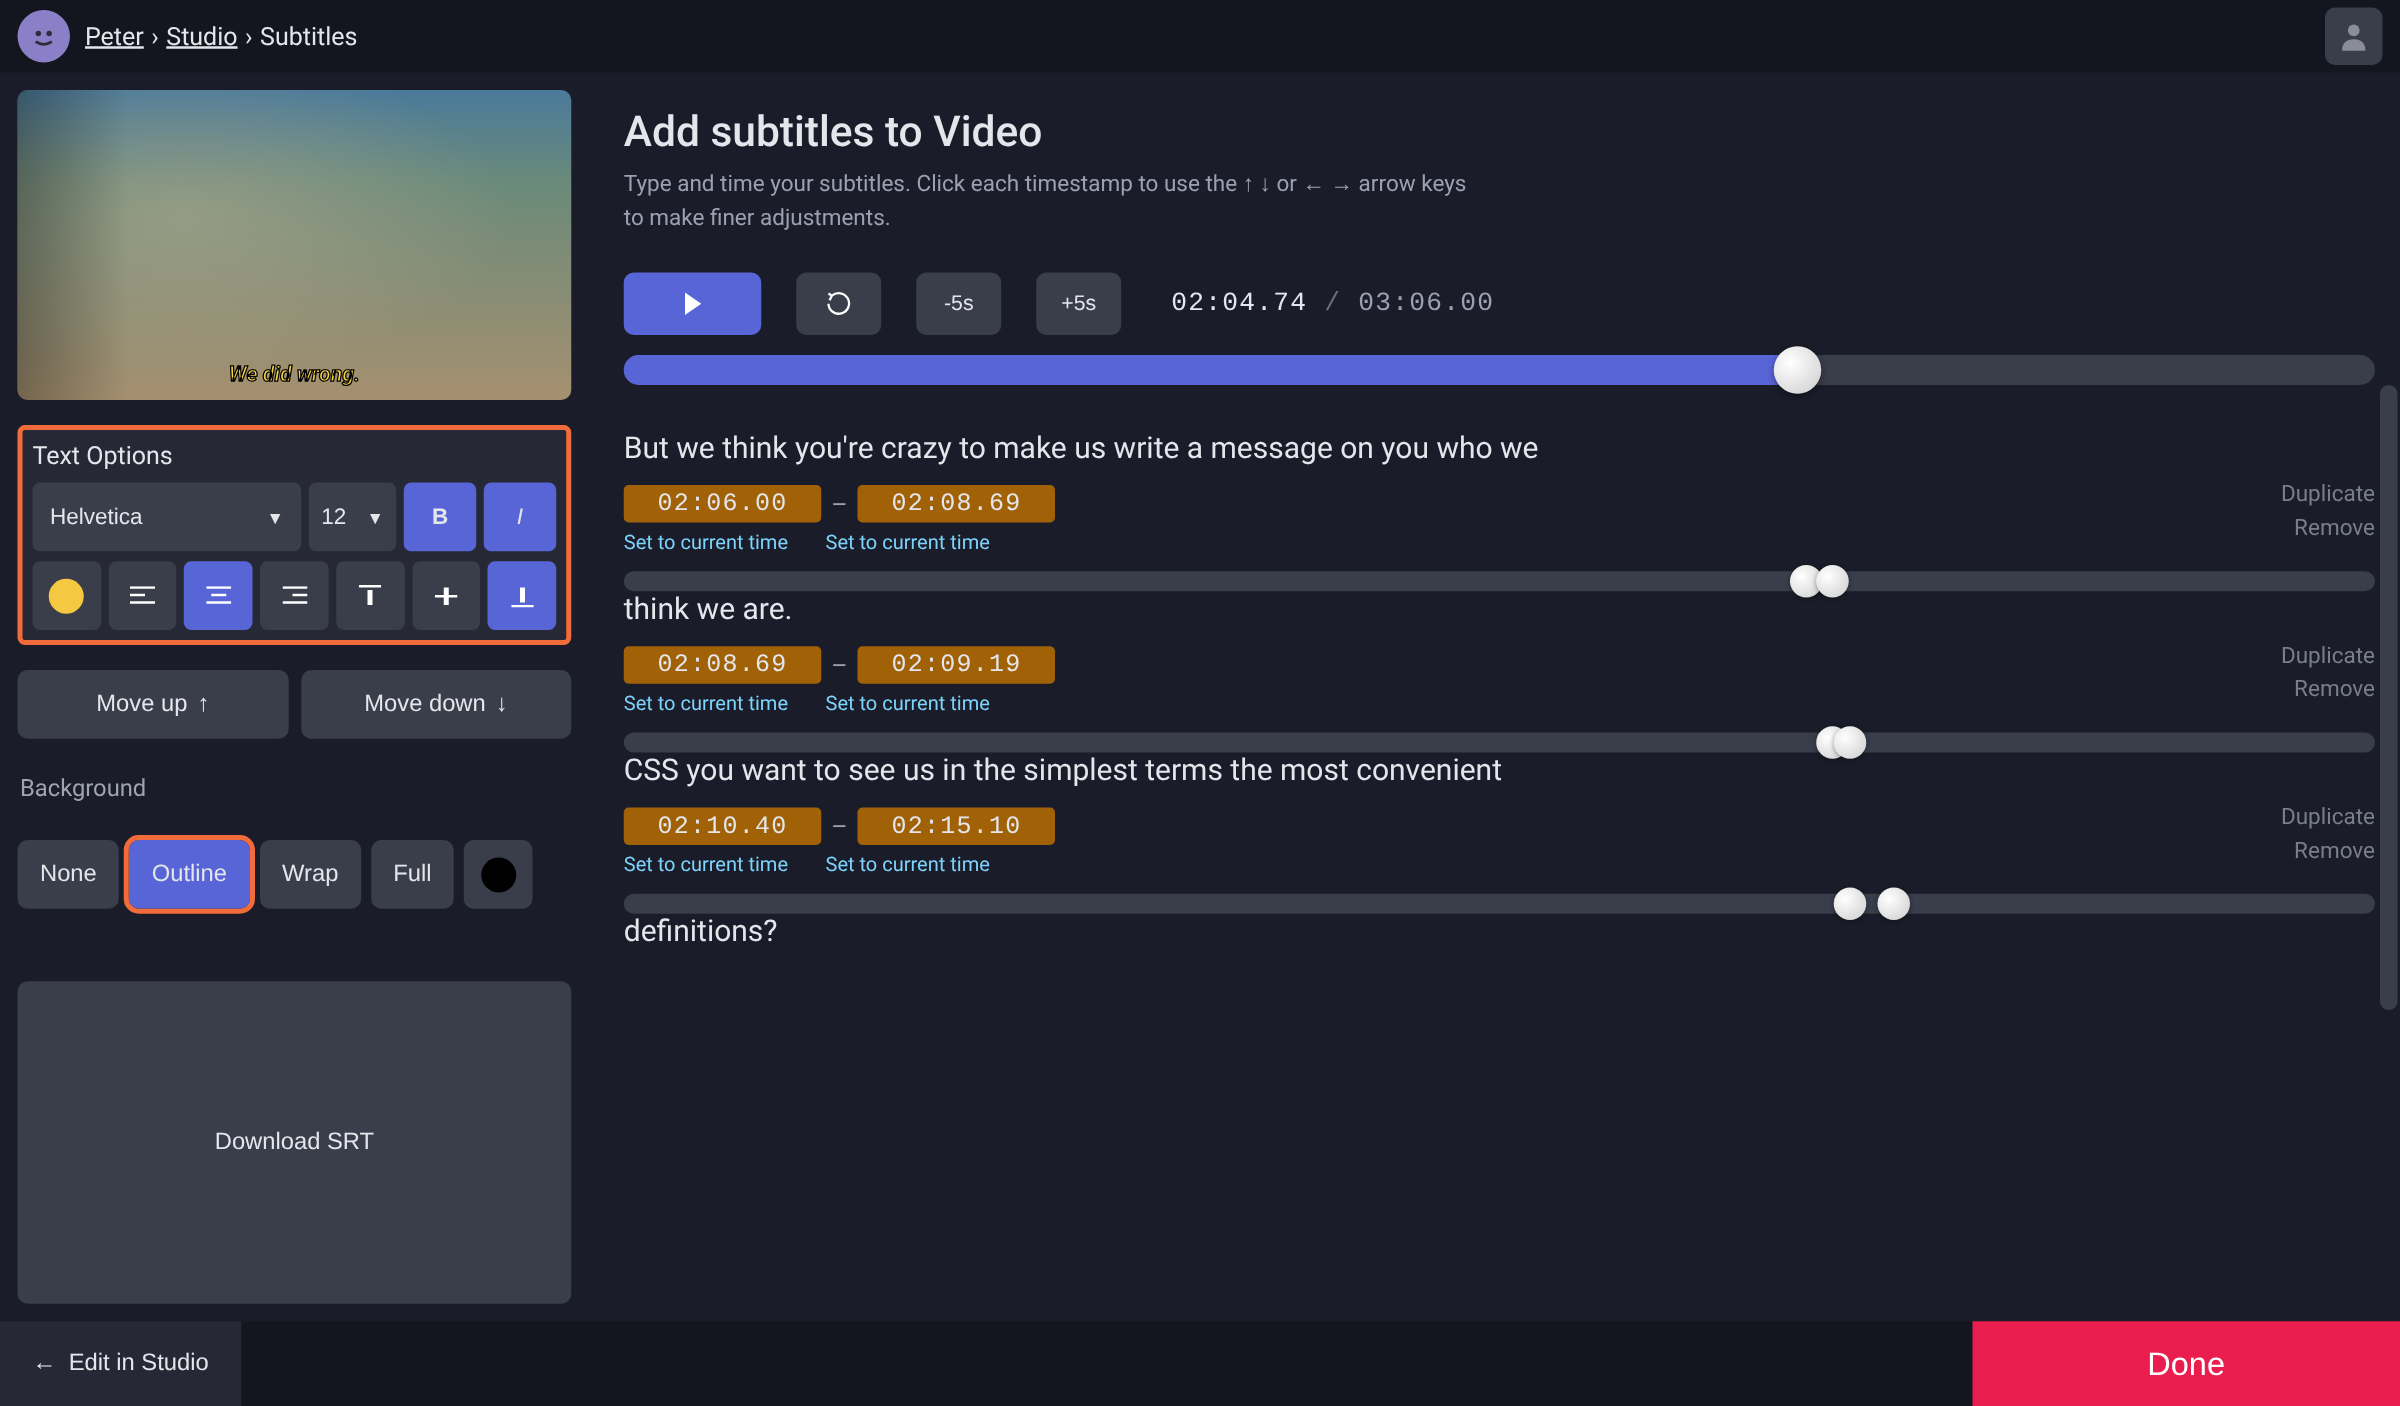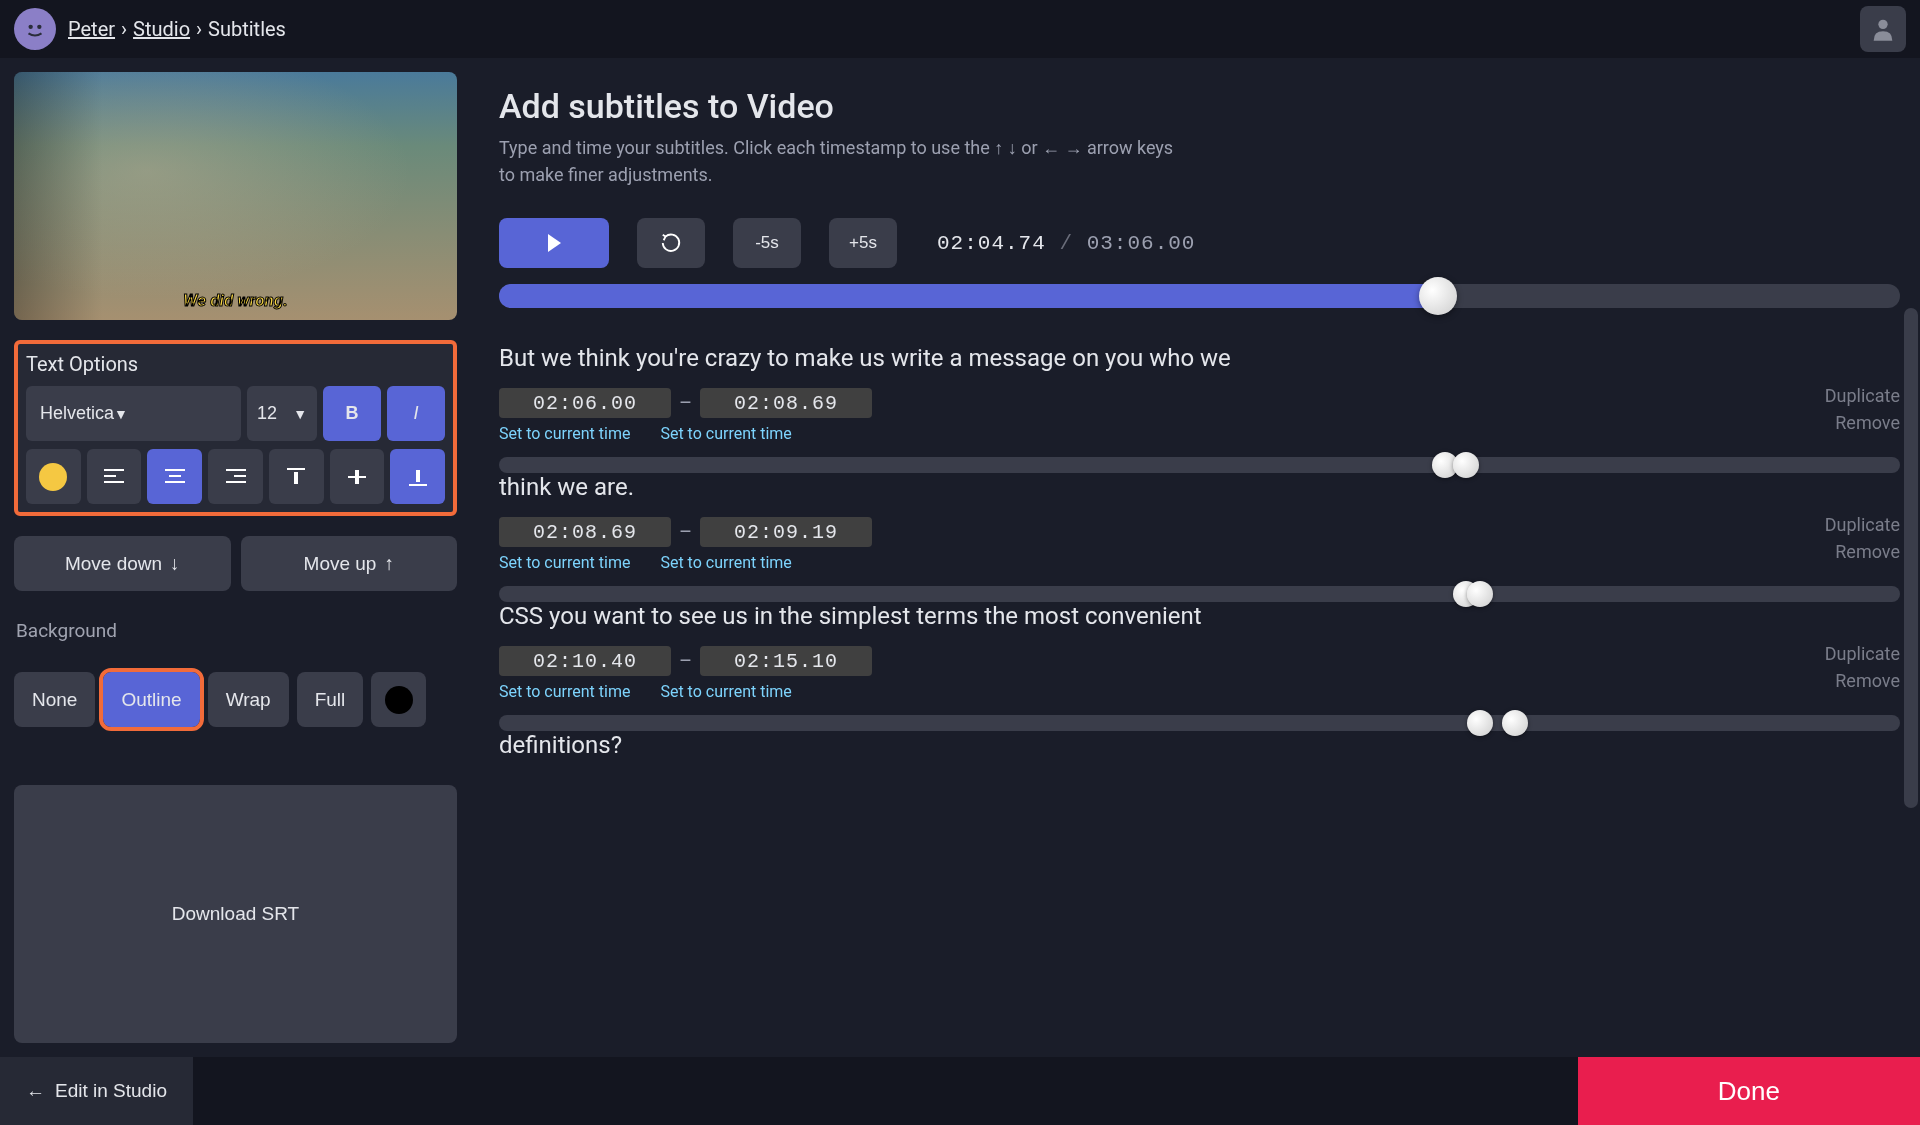--- a/index.html
+++ b/index.html
@@ -61,21 +61,21 @@
   background: #262935;
 }
 .panel-title { font-size: 20px; margin-bottom: 10px; color: #e4e6eb; font-weight: 400;}
 .opt-row { display: flex; gap: 6px; margin-bottom: 8px; }
 .opt-btn {
   background: #3a3d4a; border: none; color: #e4e6eb; border-radius: 6px;
   height: 55px; display: flex; align-items: center; justify-content: center;
   cursor: pointer; font-size: 18px;
 }
 .opt-btn.active { background: #5865d6; }
-.font-select { flex: 1; padding: 0 14px; justify-content: flex-start; }
+.font-select { flex: 1; padding: 0 14px; justify-content: space-between; }
 .size-select { width: 70px; padding: 0 10px; justify-content: space-between; gap:4px;}
 .btn-sq { width: 58px; }
 .color-swatch { width: 28px; height: 28px; border-radius: 50%; background: #f5c842; }
 .color-swatch.black { background: #000; }
 .chev { font-size: 14px; }
 
 .section-label { font-size: 19px; color: #a0a3b0; margin: 8px 0 10px 2px; }
 .btn-row { display: flex; gap: 10px; }
 .gray-btn {
   flex: 1; background: #3a3d4a; border: none; color: #e4e6eb; border-radius: 8px;
@@ -126,21 +126,21 @@
 .progress-thumb {
   position: absolute; top: 50%; transform: translate(-50%, -50%);
   width: 38px; height: 38px; background: radial-gradient(circle at 35% 35%, #fff, #ccc);
   border-radius: 50%; box-shadow: 0 2px 6px rgba(0,0,0,0.4);
 }
 
 .sub-entry { position: relative; }
 .sub-text { font-size: 24px; color: #e4e6eb; margin-bottom: 16px; }
 .time-row { display: flex; align-items: center; gap: 8px; margin-bottom: 6px; }
 .time-box {
-  width: 172px; height: 30px; background: #404040; border-radius: 4px;
+  width: 158px; height: 30px; background: #a16207; border-radius: 4px;
   display: flex; align-items: center; justify-content: center;
   font-family: "Courier New", monospace; font-size: 20px; letter-spacing: 1px;
 }
 .dash { color: #9ca0b0; font-size: 20px; }
 .set-row { display: flex; gap: 30px; margin-bottom: 14px; }
 .set-link { color: #7dd3fc; font-size: 16px; cursor: pointer; }
 .mini-track {
   position: relative; height: 16px; background: #3a3d4a; border-radius: 8px;
 }
 .mini-thumb {
@@ -268,26 +268,26 @@
           <svg width="18" height="18" viewBox="0 0 18 18">
               <rect y="16" width="18" height="2" fill="#fff"></rect>
               <rect x="7" y="2" width="4" height="12" fill="#fff"></rect>
             </svg>
         </button>
       </div>
     </div>
 
     <div class="btn-row">
       <button class="gray-btn">
+        <span>Move up</span>
+        <span>↑</span>
+      </button>
+      <button class="gray-btn">
         <span>Move down</span>
         <span>↓</span>
-      </button>
-      <button class="gray-btn">
-        <span>Move up</span>
-        <span>↑</span>
       </button>
     </div>
 
     <div class="section-label">Background</div>
     <div class="bg-row">
       <button class="bg-btn">None</button>
       <button class="bg-btn highlighted">Outline</button>
       <button class="bg-btn">Wrap</button>
       <button class="bg-btn">Full</button>
       <button class="bg-btn sq">

